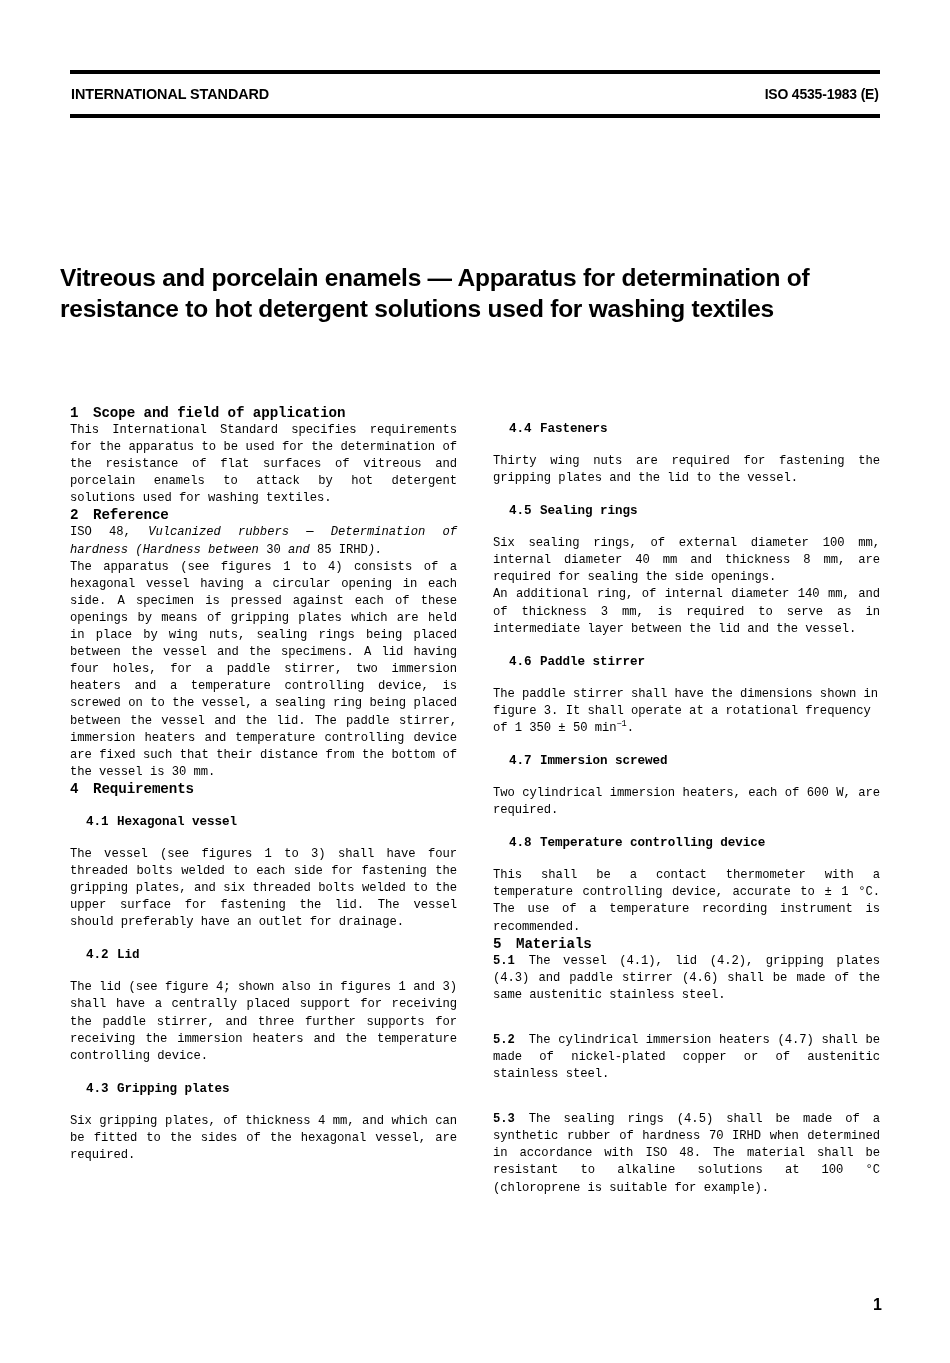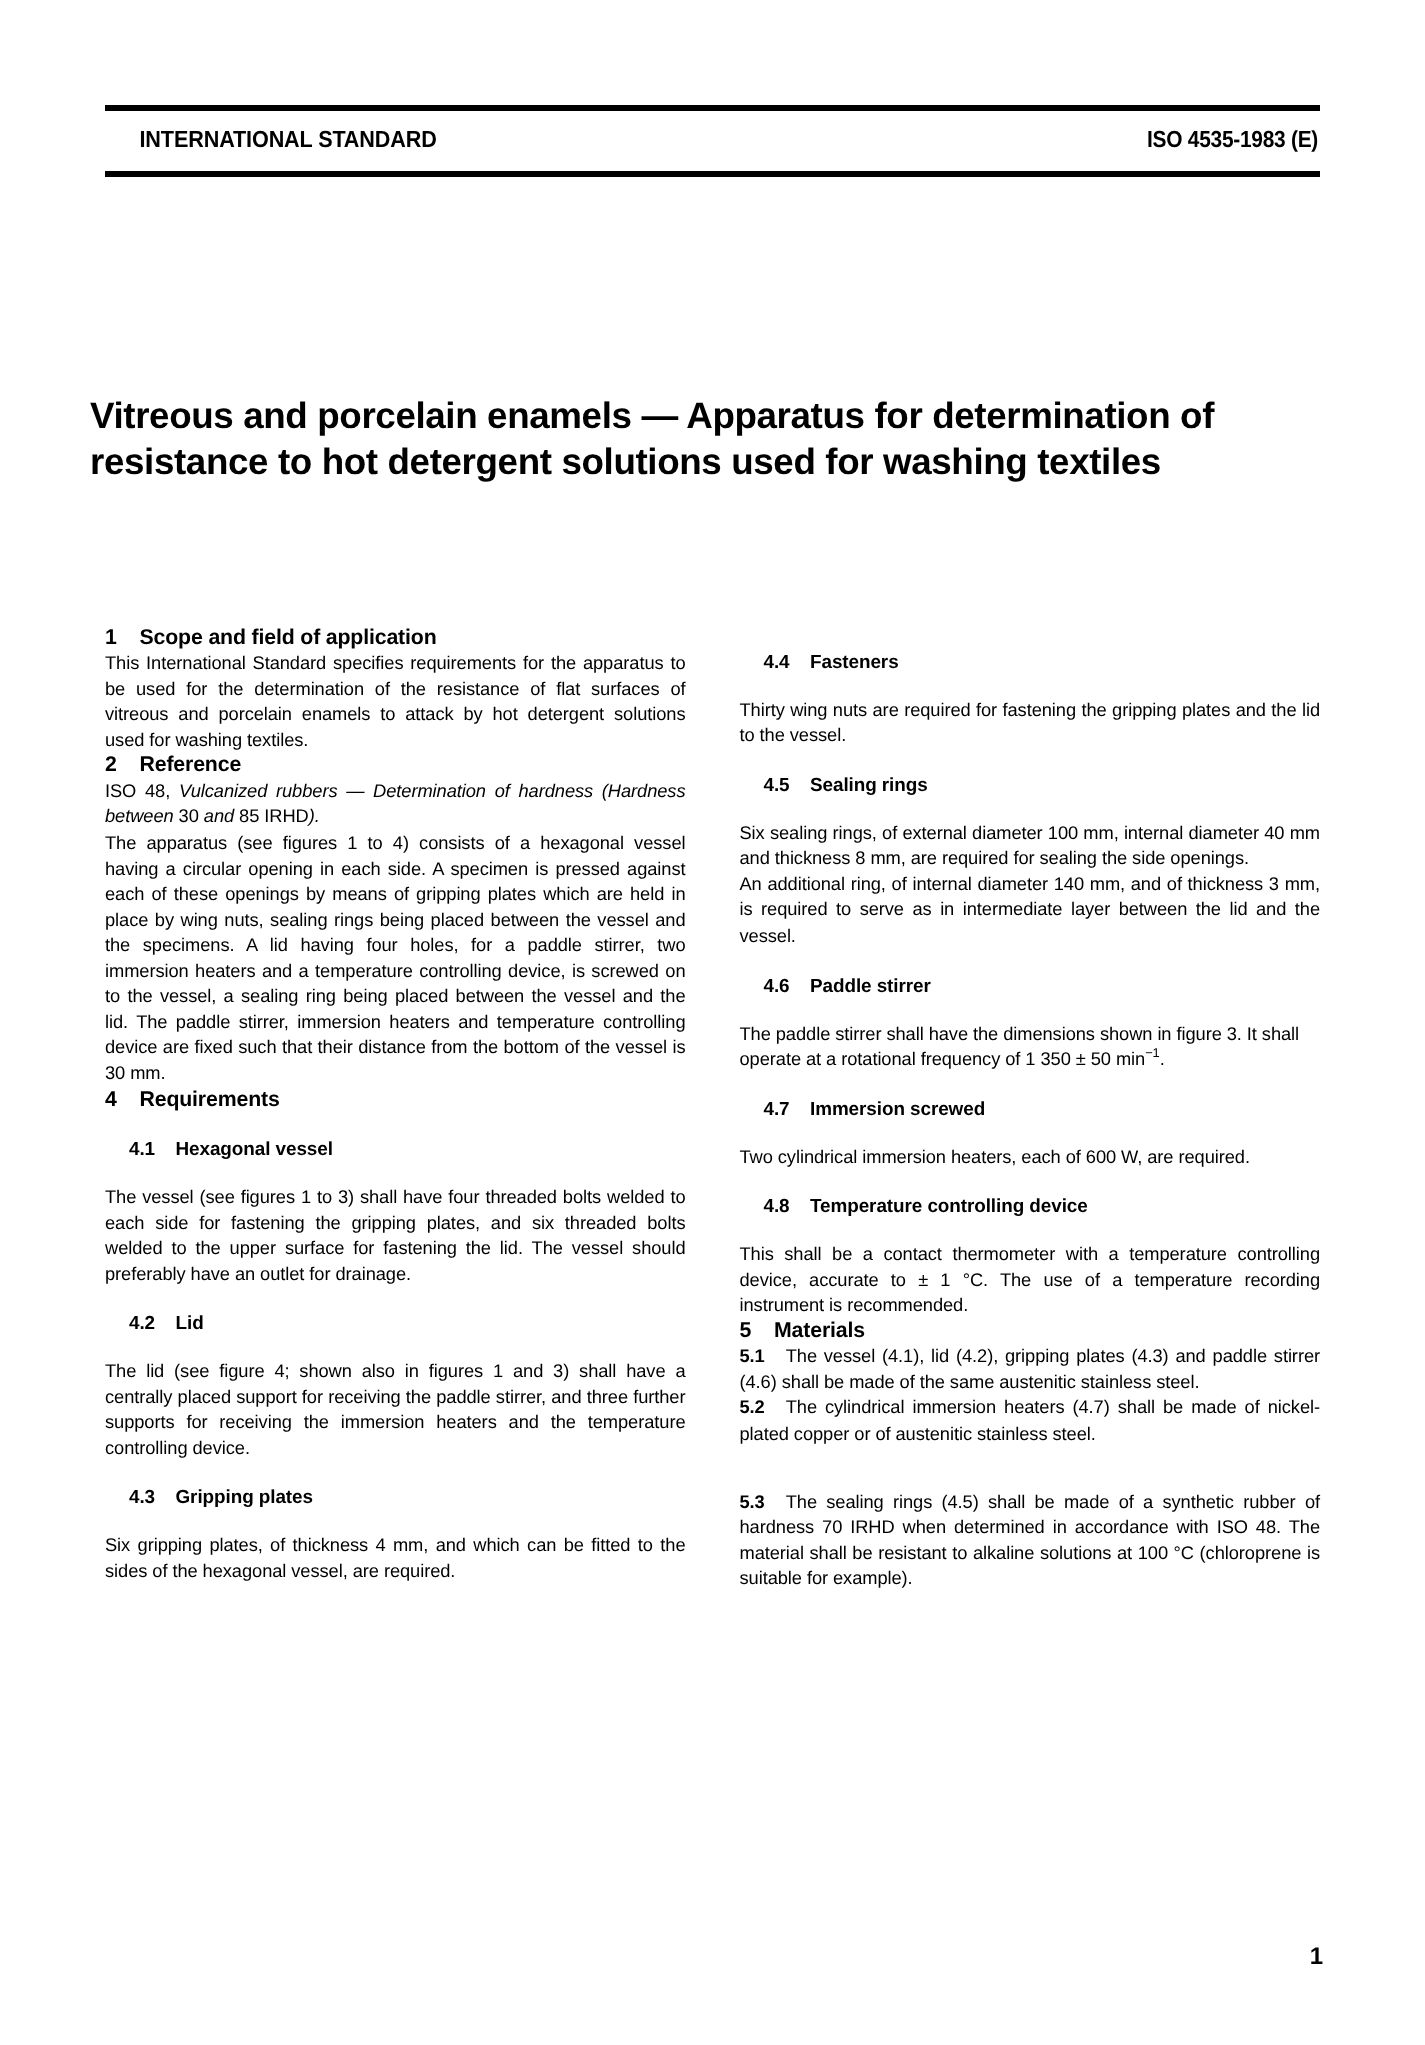--- a/index.html
+++ b/index.html
@@ -40,21 +40,20 @@
   .rule-bottom {
     height: 4px;
     background: #000;
     width: 100%;
   }
   .header-row {
     display: flex;
     align-items: flex-start;
     justify-content: space-between;
     padding: 11px 1px 11px 1px;
-    margin-left: 22px;
   }
   .header-left {
     font-size: 15.5px;
     font-weight: bold;
     letter-spacing: -0.1px;
     transform: scaleX(0.93);
     transform-origin: left center;
     white-space: nowrap;
   }
   .header-right {
@@ -75,24 +74,25 @@
     font-size: 24.5px;
     font-weight: bold;
     line-height: 31px;
     letter-spacing: -0.25px;
   }
 
   
   .columns {
     position: absolute;
     left: 70px;
-    top: 417px;
+    top: 405px;
     width: 810px;
     display: flex;
     gap: 36px;
+    font-family: Liberation Mono, monospace;
   }
   .col {
     width: 397px;
   }
 
   h2.sec {
     font-size: 14.2px;
     font-weight: bold;
     margin: 0;
     padding: 0;
@@ -239,21 +239,21 @@
         <span class="num">4.8</span><span>Temperature controlling device</span>
       </h3>
       <p class="body gap-head-to-text">This shall be a contact thermometer with a temperature controlling device, accurate to ± 1 °C. The use of a temperature recording instrument is recommended.</p>
 
       <h2 class="sec gap-sec-before">
         <span class="num">5</span><span>Materials</span>
       </h2>
 
       <p class="body gap-sub-before"><span class="num-lead">5.1</span><span class="num-lead-sp"></span><span>The vessel (4.1), lid (4.2), gripping plates (4.3) and paddle stirrer (4.6) shall be made of the same austenitic stainless steel.</span></p>
 
-      <p class="body gap-para" style=""><span class="num-lead">5.2</span><span class="num-lead-sp"></span><span>The cylindrical immersion heaters (4.7) shall be made of nickel-plated copper or of austenitic stainless steel.</span></p>
+      <p class="body gap-para" style="margin-top:28px;"><span class="num-lead">5.2</span><span class="num-lead-sp"></span><span>The cylindrical immersion heaters (4.7) shall be made of nickel-plated copper or of austenitic stainless steel.</span></p>
 
       <p class="body gap-para" style="margin-top:28px;"><span class="num-lead">5.3</span><span class="num-lead-sp"></span><span>The sealing rings (4.5) shall be made of a synthetic rubber of hardness 70 IRHD when determined in accordance with ISO 48. The material shall be resistant to alkaline solutions at 100 °C (chloroprene is suitable for example).</span></p>
 
     </div>
   </div>
 
   <div class="page-number">1</div>
 
 </div>
 

